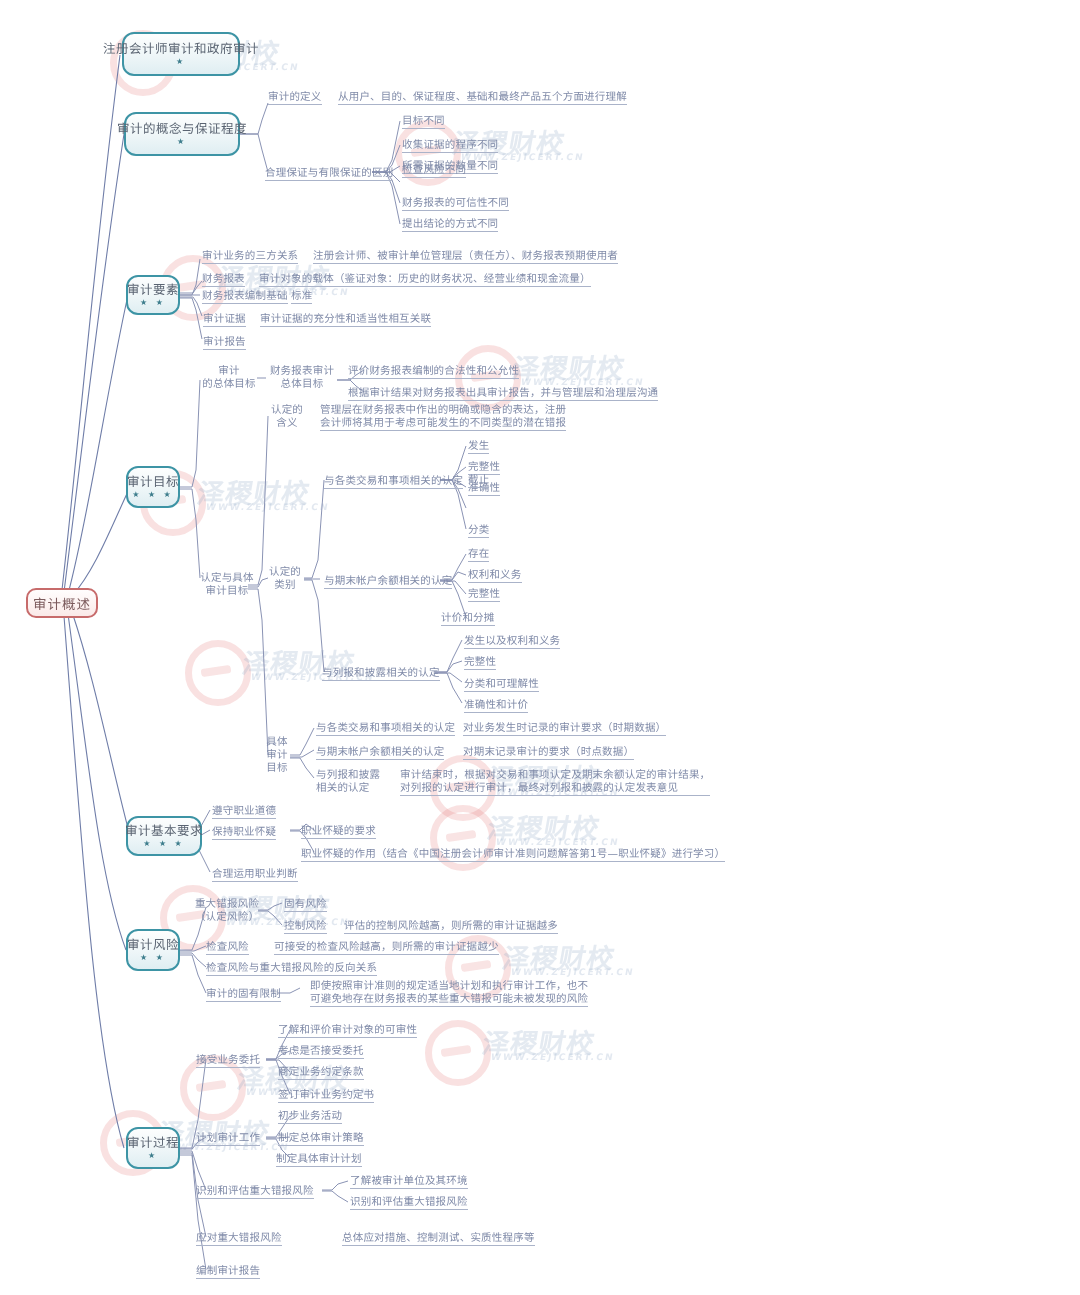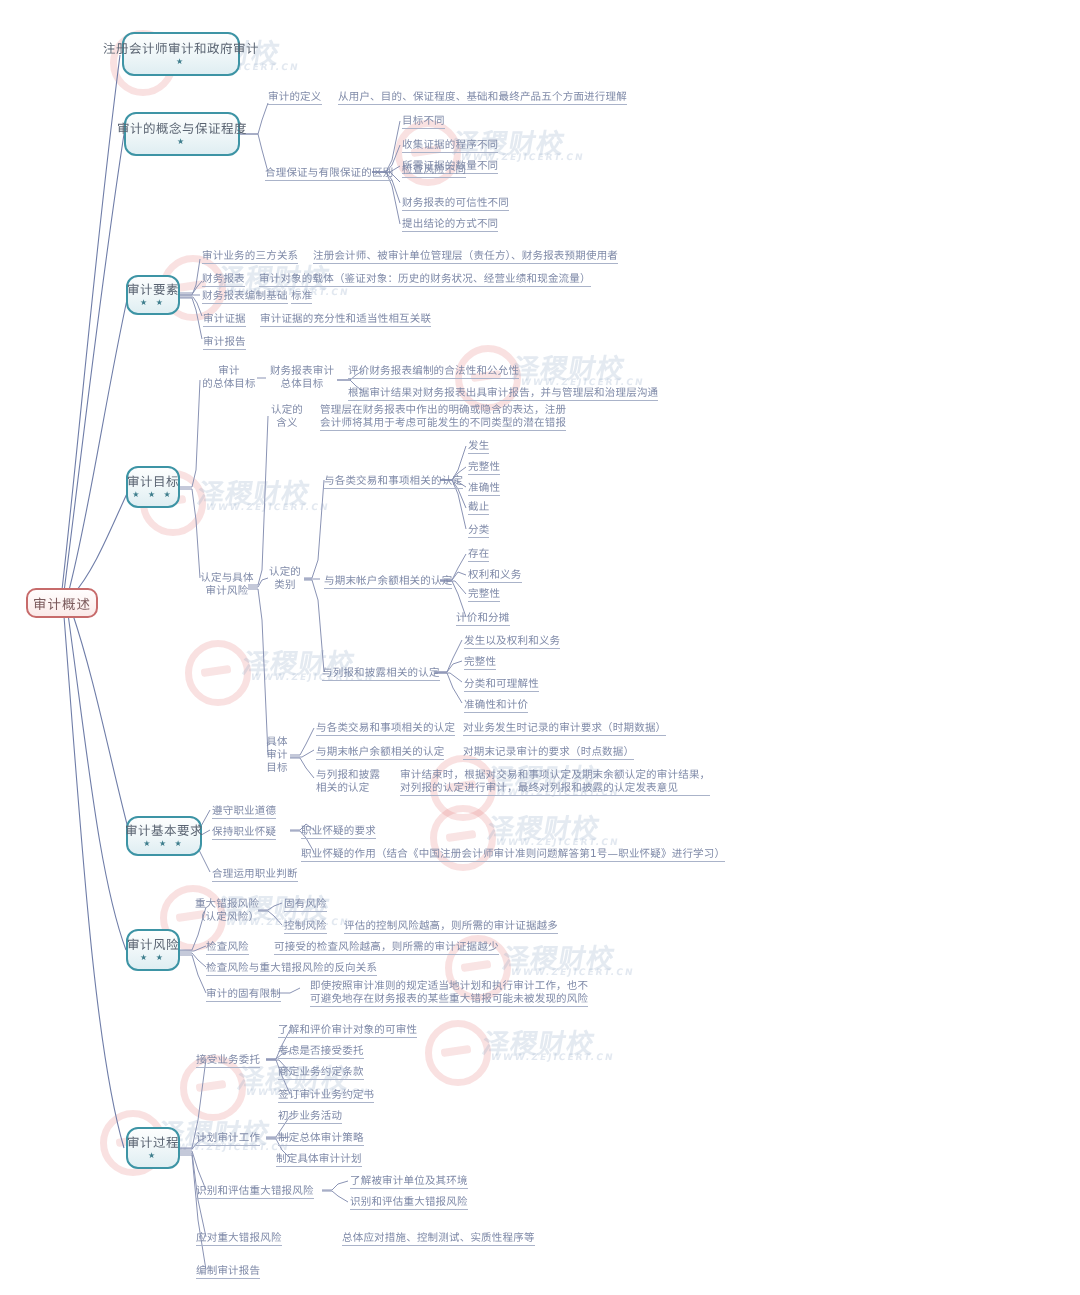--- a/index.html
+++ b/index.html
@@ -302,42 +302,42 @@
   <div class="txt ul" style="left:203px;top:334px;">审计报告</div>
 
   <div class="txt c two" style="left:198px;top:364px;width:62px;">审计
 的总体目标</div>
   <div class="txt c two" style="left:266px;top:364px;width:72px;">财务报表审计
 总体目标</div>
   <div class="txt ul" style="left:348px;top:363px;">评价财务报表编制的合法性和公允性</div>
   <div class="txt ul" style="left:348px;top:385px;">根据审计结果对财务报表出具审计报告，并与管理层和治理层沟通</div>
 
   <div class="txt c two" style="left:196px;top:571px;width:62px;">认定与具体
-审计风险</div>
+审计目标</div>
 
   <div class="txt c two" style="left:266px;top:403px;width:42px;">认定的
 含义</div>
   <div class="txt ul two" style="left:320px;top:403px;">管理层在财务报表中作出的明确或隐含的表达，注册
 会计师将其用于考虑可能发生的不同类型的潜在错报</div>
 
   <div class="txt c two" style="left:264px;top:565px;width:42px;">认定的
 类别</div>
 
   <div class="txt ul" style="left:324px;top:473px;">与各类交易和事项相关的认定</div>
   <div class="txt ul" style="left:468px;top:438px;">发生</div>
   <div class="txt ul" style="left:468px;top:459px;">完整性</div>
   <div class="txt ul" style="left:468px;top:480px;">准确性</div>
-  <div class="txt ul" style="left:468px;top:499px;">截止</div>
+  <div class="txt ul" style="left:468px;top:472px;">截止</div>
   <div class="txt ul" style="left:468px;top:522px;">分类</div>
 
   <div class="txt ul" style="left:324px;top:573px;">与期末帐户余额相关的认定</div>
   <div class="txt ul" style="left:468px;top:546px;">存在</div>
   <div class="txt ul" style="left:468px;top:567px;">权利和义务</div>
   <div class="txt ul" style="left:468px;top:586px;">完整性</div>
-  <div class="txt ul" style="left:456px;top:610px;">计价和分摊</div>
+  <div class="txt ul" style="left:441px;top:610px;">计价和分摊</div>
 
   <div class="txt ul" style="left:322px;top:665px;">与列报和披露相关的认定</div>
   <div class="txt ul" style="left:464px;top:633px;">发生以及权利和义务</div>
   <div class="txt ul" style="left:464px;top:654px;">完整性</div>
   <div class="txt ul" style="left:464px;top:676px;">分类和可理解性</div>
   <div class="txt ul" style="left:464px;top:697px;">准确性和计价</div>
 
   <div class="txt c two" style="left:262px;top:735px;width:30px;">具体
 审计
 目标</div>

